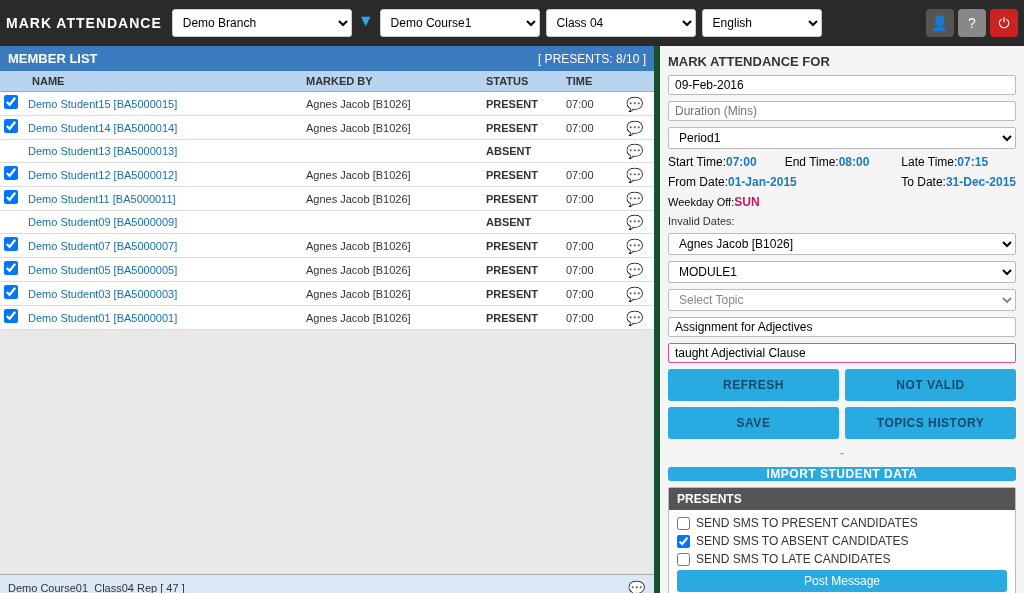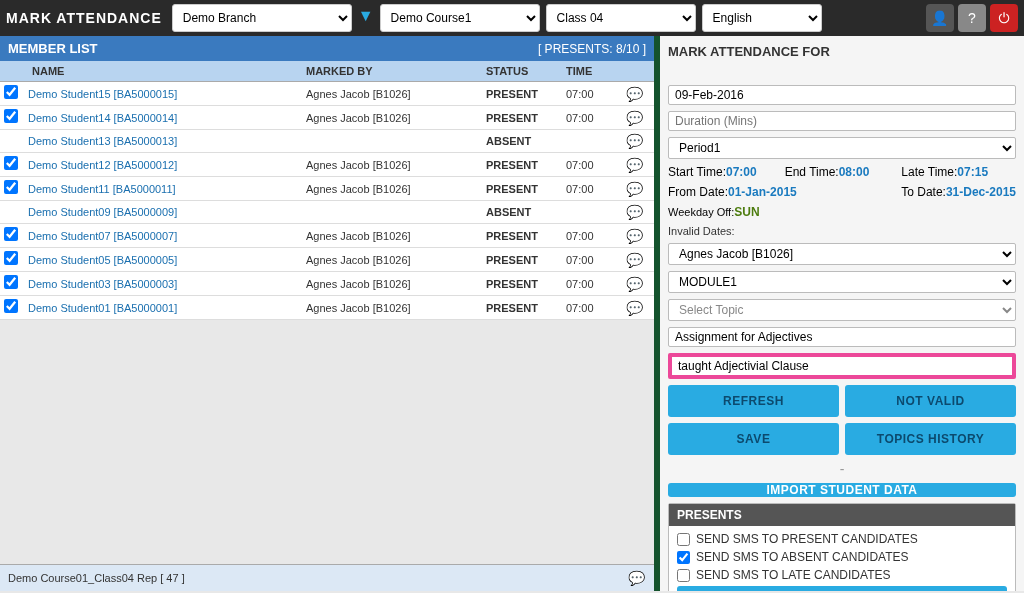--- a/index.html
+++ b/index.html
@@ -1,19 +1,19 @@
 <!DOCTYPE html>
 <html><head>
   <meta charset="utf-8">
   <style>
     * { box-sizing: border-box; margin: 0; padding: 0; font-family: Arial, sans-serif; font-size: 12px; }
     body { background: #e8e8e8; width: 1024px; height: 593px; overflow: hidden; }
 
     
-    .header { background: #2a2a2a; display: flex; align-items: center; padding: 4px 6px; gap: 6px; height: 36px; }
+    .header { background: #2a2a2a; display: flex; align-items: center; padding: 4px 6px; gap: 6px; height: 46px; }
     .header-title { color: white; font-weight: bold; font-size: 14px; letter-spacing: 1px; white-space: nowrap; margin-right: 4px; }
     .header select { height: 28px; border: 1px solid #ccc; border-radius: 3px; background: white; padding: 2px 6px; font-size: 12px; }
     .header select.branch { width: 180px; }
     .header select.course { width: 160px; }
     .header select.class { width: 150px; }
     .header select.lang { width: 120px; }
     .header-icons { margin-left: auto; display: flex; gap: 4px; }
     .header-icon { width: 28px; height: 28px; border-radius: 4px; display: flex; align-items: center; justify-content: center; cursor: pointer; font-size: 14px; }
     .icon-user { background: #555; color: white; }
     .icon-help { background: #888; color: white; }
@@ -42,49 +42,49 @@
     .status-absent { color: #333; }
     .member-row .time-val { font-size: 11px; color: #333; }
     .msg-icon { color: #666; font-size: 14px; cursor: pointer; }
     .chk { width: 14px; height: 14px; }
 
     .footer-bar { background: #dce8f5; padding: 5px 8px; display: flex; justify-content: space-between; align-items: center; border-top: 1px solid #aaa; }
     .footer-text { color: #333; font-size: 11px; }
 
     
     .right-panel { flex: 1; background: #f5f5f5; display: flex; flex-direction: column; padding: 8px; gap: 6px; overflow-y: auto; }
-    .right-title { font-weight: bold; font-size: 13px; color: #333; margin-bottom: 20px; }
+    .right-title { font-weight: bold; font-size: 13px; color: #333; margin-bottom: 0; }
 
     .date-duration-row { display: flex; gap: 6px; flex-direction: column; }
     .date-input { flex: 1; height: 28px; border: 1px solid #bbb; border-radius: 2px; padding: 2px 6px; background: white; font-size: 12px; }
     .duration-input { flex: 1; height: 28px; border: 1px solid #bbb; border-radius: 2px; padding: 2px 6px; background: white; font-size: 12px; color: #888; }
 
     .period-select { width: 100%; height: 28px; border: 1px solid #bbb; border-radius: 2px; padding: 2px 6px; background: white; font-size: 12px; }
 
     .time-info { display: grid; grid-template-columns: 1fr 1fr 1fr; gap: 2px; font-size: 11px; }
     .time-info span { }
     .time-val-blue { color: #1a7abf; font-weight: bold; }
 
     .date-range-row { display: flex; justify-content: space-between; font-size: 11px; }
     .date-range-row span.blue { color: #1a7abf; font-weight: bold; }
 
     .weekday-row { font-size: 11px; }
-    .weekday-row span.blue { color: #4d7c0f; font-weight: bold; }
+    .weekday-row span.blue { color: #be185d; font-weight: bold; }
 
     .invalid-dates-label { font-size: 11px; color: #333; }
 
     .instructor-select { width: 100%; height: 28px; border: 1px solid #bbb; border-radius: 2px; padding: 2px 6px; background: white; font-size: 12px; }
 
     .module-select { width: 100%; height: 28px; border: 1px solid #bbb; border-radius: 2px; padding: 2px 6px; background: white; font-size: 12px; }
 
     .topic-select { width: 100%; height: 28px; border: 1px solid #bbb; border-radius: 2px; padding: 2px 6px; background: white; font-size: 12px; color: #888; }
 
     .assignment-input { width: 100%; height: 28px; border: 1px solid #bbb; border-radius: 2px; padding: 2px 6px; background: white; font-size: 12px; }
 
-    .notes-input { width: 100%; height: 28px; border: 4px solid #ec4899; border-radius: 2px; padding: 2px 6px; background: white; font-size: 12px; }
+    .notes-input { width: 100%; height: 28px; border: 1px solid #ec4899; border-radius: 2px; padding: 2px 6px; background: white; font-size: 12px; }
 
     .btn-row { display: flex; gap: 6px; }
     .btn-teal { flex: 1; height: 32px; background: #29abe2; border: none; color: #0c4a6e; font-weight: bold; font-size: 12px; border-radius: 3px; cursor: pointer; letter-spacing: 0.5px; }
 
     .import-btn { width: 100%; height: 32px; background: #29abe2; border: none; color: white; font-weight: bold; font-size: 12px; border-radius: 3px; cursor: pointer; letter-spacing: 0.5px; }
 
     .messages-section { border: 1px solid #bbb; background: white; border-radius: 2px; }
     .messages-header { background: #555; color: white; padding: 4px 8px; font-weight: bold; font-size: 12px; }
     .messages-body { padding: 6px 8px; display: flex; flex-direction: column; gap: 4px; }
     .checkbox-row { display: flex; align-items: center; gap: 6px; font-size: 11px; color: #333; }

